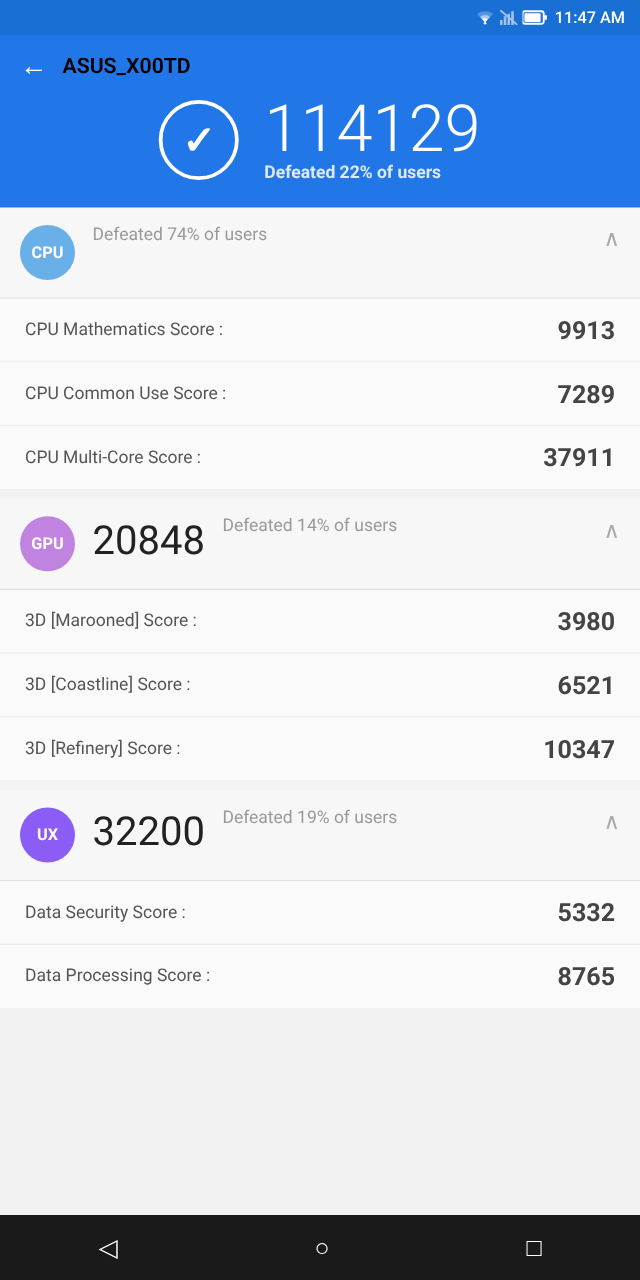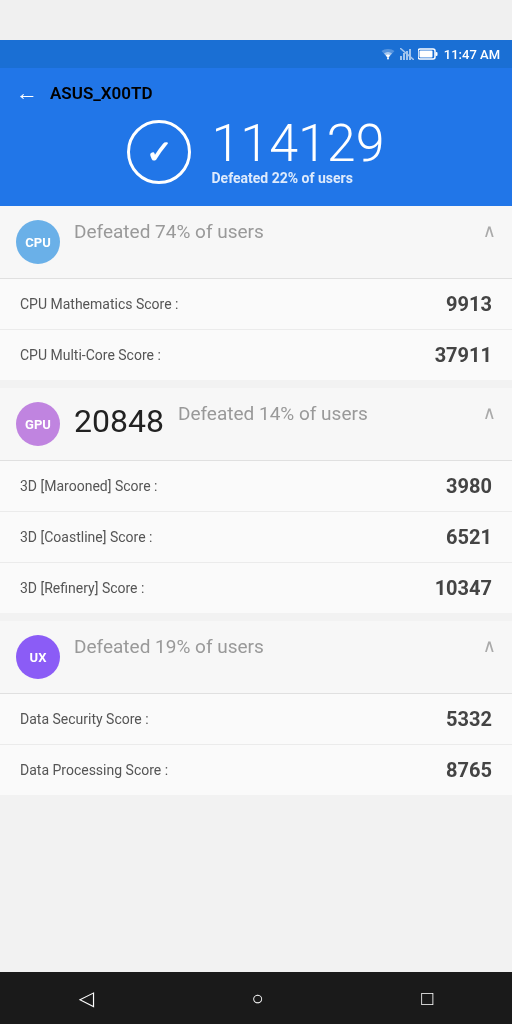--- a/index.html
+++ b/index.html
@@ -14,21 +14,20 @@
 
     
     .status-bar {
       background: #1a6fd4;
       height: 28px;
       display: flex;
       align-items: center;
       justify-content: flex-end;
       padding: 0 12px;
       gap: 6px;
-      margin-top: 40px;
     }
     .status-bar .time {
       color: white;
       font-size: 13px;
       font-weight: 500;
     }
     .status-icons {
       display: flex;
       align-items: center;
       gap: 4px;
@@ -131,21 +130,21 @@
     .badge-ux  { background: #8b5cf6; }
 
     .section-score {
       font-size: 32px;
       font-weight: 400;
       color: #222;
       margin-right: 14px;
     }
     .section-defeated {
       color: #999;
-      font-size: 19px;
+      font-size: 14px;
       flex: 1;
     }
     .chevron {
       color: #aaa;
       font-size: 18px;
     }
 
     .row {
       display: flex;
       justify-content: space-between;
@@ -233,20 +232,24 @@
       <div class="section-header">
         <div class="category-badge badge-cpu">CPU</div>
         <span class="section-defeated">Defeated 74% of users</span>
         <span class="chevron">∧</span>
       </div>
       <div class="row">
         <span class="row-label">CPU Mathematics Score :</span>
         <span class="row-value">9913</span>
       </div>
       <div class="row">
+        <span class="row-label">CPU Common Use Score :</span>
+        <span class="row-value">7289</span>
+      </div>
+      <div class="row">
         <span class="row-label">CPU Multi-Core Score :</span>
         <span class="row-value">37911</span>
       </div>
     </div>
     <div class="section">
       <div class="section-header">
         <div class="category-badge badge-gpu">GPU</div>
         <span class="section-score">20848</span>
         <span class="section-defeated">Defeated 14% of users</span>
         <span class="chevron">∧</span>
@@ -260,20 +263,21 @@
         <span class="row-value">6521</span>
       </div>
       <div class="row">
         <span class="row-label">3D [Refinery] Score :</span>
         <span class="row-value">10347</span>
       </div>
     </div>
     <div class="section">
       <div class="section-header">
         <div class="category-badge badge-ux">UX</div>
+        <span class="section-score">32200</span>
         <span class="section-defeated">Defeated 19% of users</span>
         <span class="chevron">∧</span>
       </div>
       <div class="row">
         <span class="row-label">Data Security Score :</span>
         <span class="row-value">5332</span>
       </div>
       <div class="row">
         <span class="row-label">Data Processing Score :</span>
         <span class="row-value">8765</span>

